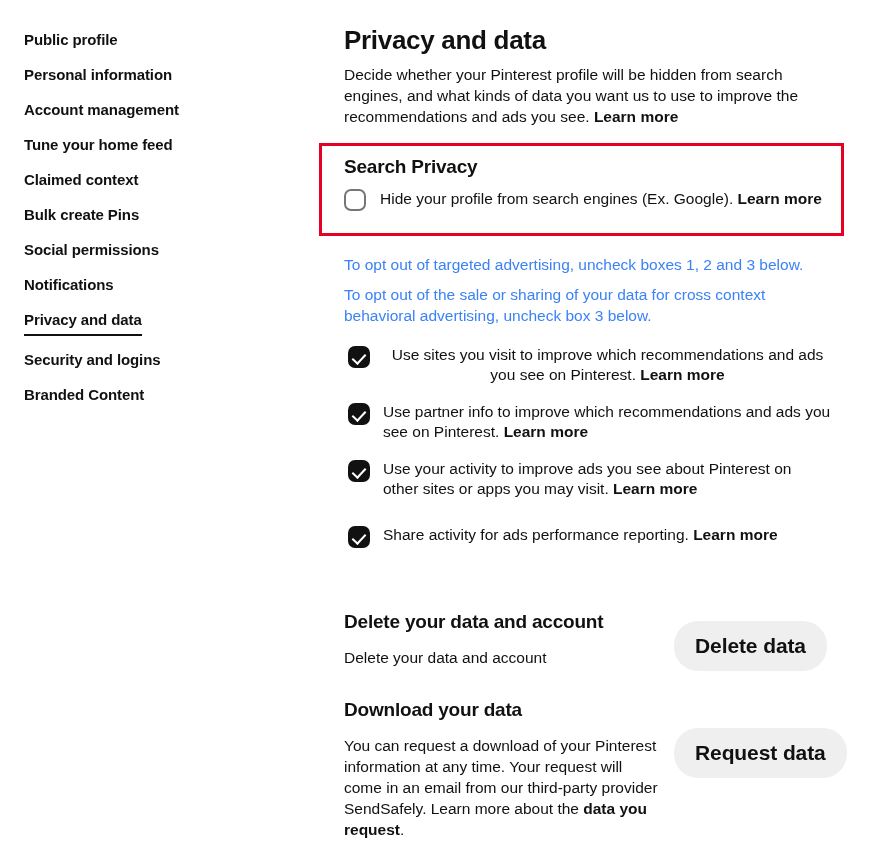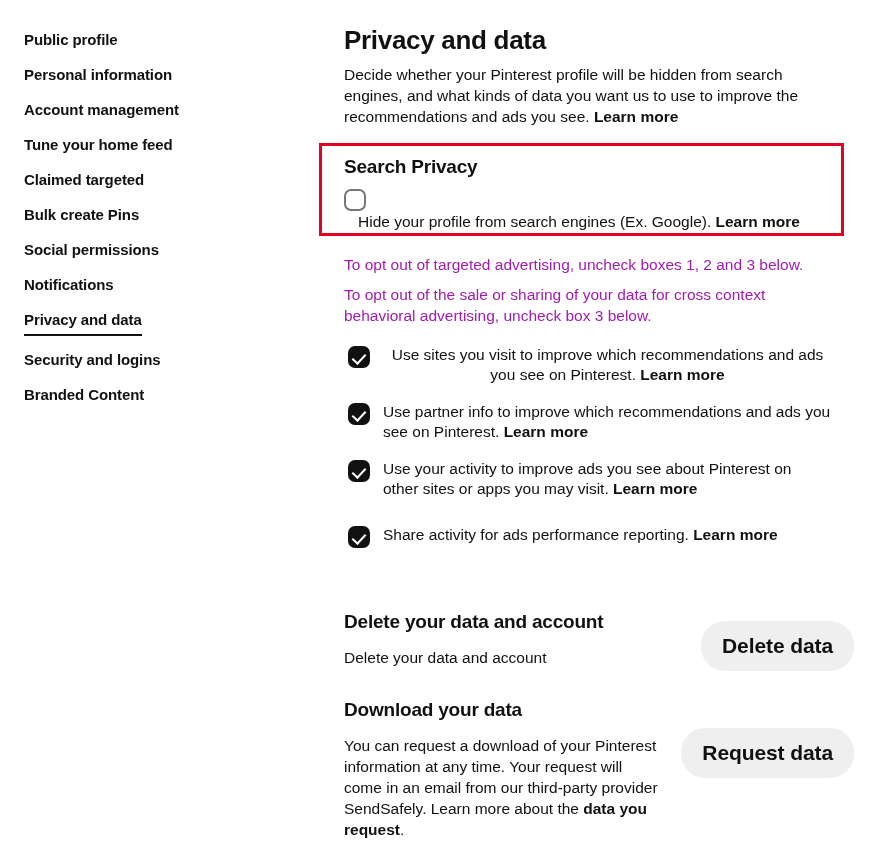--- a/index.html
+++ b/index.html
@@ -100,21 +100,21 @@
     font-size: 19px;
     font-weight: bold;
     line-height: 24px;
     letter-spacing: -0.2px;
     margin: 0 0 9px 0;
     color: #111111;
   }
   .section-text {
     font-size: 15.5px;
     line-height: 21px;
-    color: #a21caf;
+    color: #3b82f6;
     margin: 0 0 9px 0;
   }
 
   
   .cb-row {
     display: flex;
     align-items: flex-start;
     margin-bottom: 13px;
     cursor: pointer;
   }
@@ -161,21 +161,20 @@
 
   
   .block {
     position: absolute;
     left: 344px;
     width: 510px;
   }
   .block-body {
     display: flex;
     align-items: flex-start;
-    justify-content: space-between;
   }
   .block-left { width: 330px; }
   .block-desc {
     font-size: 15.5px;
     line-height: 21px;
     color: #111111;
     margin: 0;
   }
   .pill-btn {
     flex: 0 0 auto;
@@ -195,37 +194,37 @@
 </head>
 <body>
 
 <div class="page">
 
   <nav class="sidebar">
     <span class="nav-item">Public profile</span>
     <span class="nav-item">Personal information</span>
     <span class="nav-item">Account management</span>
     <span class="nav-item">Tune your home feed</span>
-    <span class="nav-item">Claimed targeted</span>
+    <span class="nav-item">Claimed context</span>
     <span class="nav-item">Bulk create Pins</span>
     <span class="nav-item">Social permissions</span>
     <span class="nav-item">Notifications</span>
     <span class="nav-item active">Privacy and data</span>
     <span class="nav-item">Security and logins</span>
     <span class="nav-item">Branded Content</span>
   </nav>
 
   <div class="main">
     <h1 class="page-title">Privacy and data</h1>
     <p class="intro"><span>Decide whether your Pinterest profile will be hidden from search engines, and what kinds of data you want us to use to improve the recommendations and ads you see. </span><b>Learn more</b></p>
   </div>
 
   <div class="section" style="top:155px;">
     <h2 class="section-title">Search Privacy</h2>
-    <div class="cb-row search-privacy-row" style="margin-top:0;flex-direction:column;">
+    <div class="cb-row search-privacy-row" style="margin-top:0;">
       <span class="checkbox unchecked"></span>
       <span class="cb-label"><span>Hide your profile from search engines (Ex. Google). </span><b>Learn more</b></span>
     </div>
   </div>
 
   <div class="highlight-box"></div>
 
   <div class="section" style="top:254px;">
     <p class="section-text">To opt out of targeted advertising, uncheck boxes 1, 2 and 3 below.</p>
     <p class="section-text" style="width:470px;margin-bottom:19px;">To opt out of the sale or sharing of your data for cross context behavioral advertising, uncheck box 3 below.</p>

